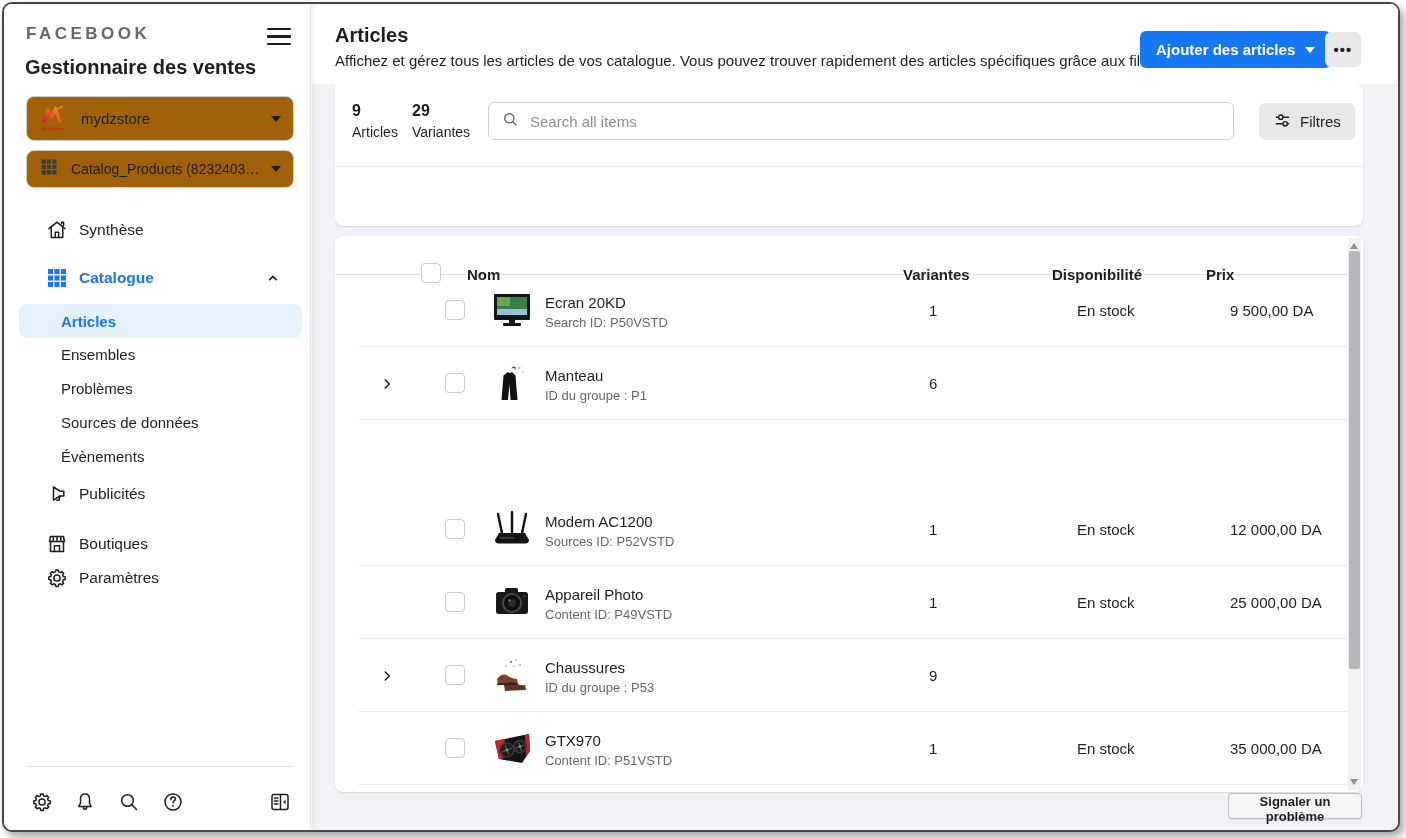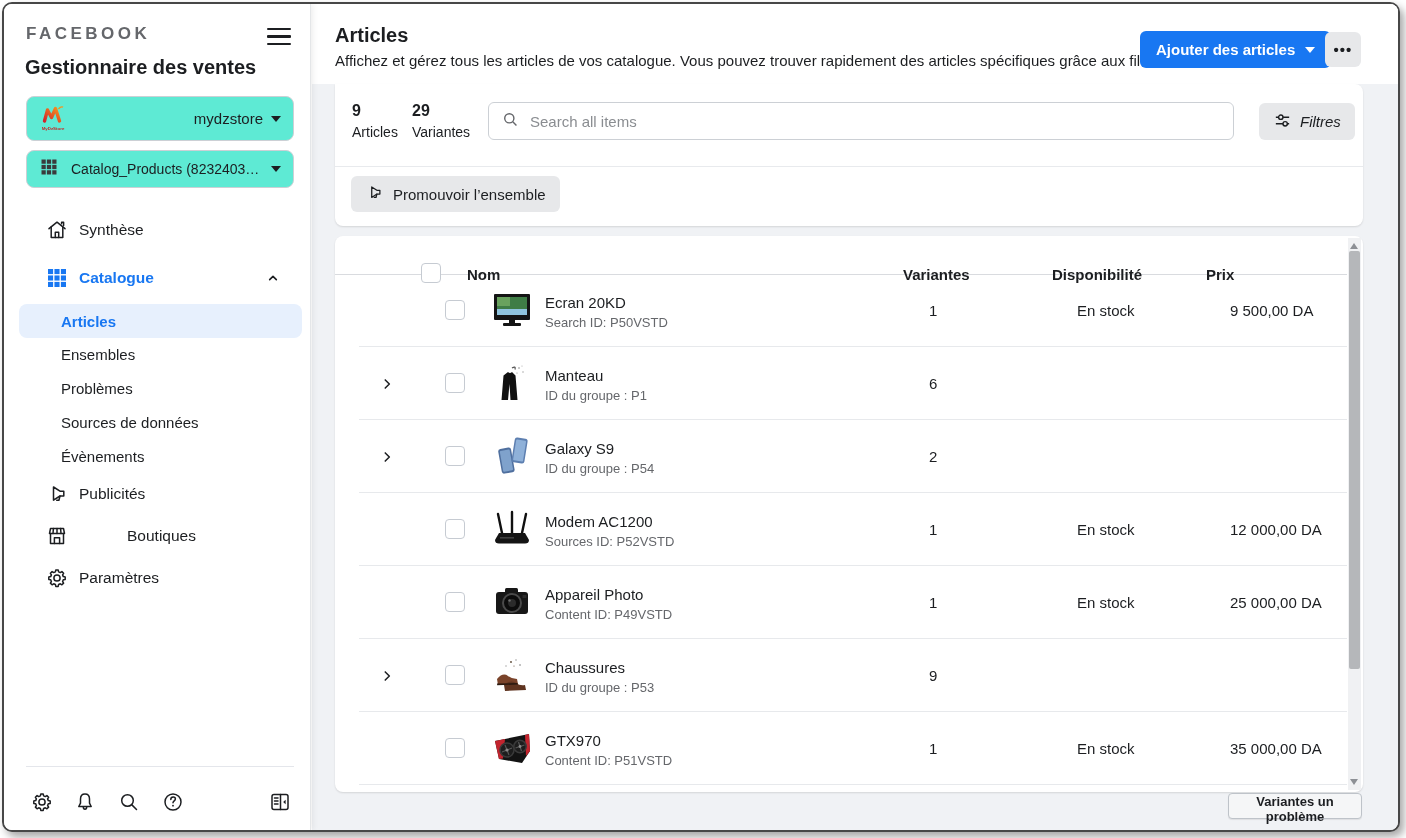--- a/index.html
+++ b/index.html
@@ -3,28 +3,28 @@
 <meta charset="utf-8">
 <style>
   * { margin:0; padding:0; box-sizing:border-box; }
   html,body { width:1406px; height:838px; background:#fff; overflow:hidden;
     font-family:"Liberation Sans", sans-serif; color:#1c1e21; }
   .window { position:absolute; left:2px; top:2px; width:1398px; height:830px;
     border:2px solid #474747; border-radius:10px; overflow:hidden; background:#fff;
     box-shadow:4px 5px 9px rgba(0,0,0,.35); }
   
   .sidebar { position:absolute; left:0; top:0; bottom:0; width:307px; background:#fff;
-    border-right:1px solid #e4e6e8; box-shadow:2px 0 6px rgba(0,0,0,.07); z-index:5;text-align:right; }
+    border-right:1px solid #e4e6e8; box-shadow:2px 0 6px rgba(0,0,0,.07); z-index:5; }
   .fb-logo { position:absolute; left:22px; top:20px; font-size:17px; font-weight:600;
     letter-spacing:3.5px; color:#65676b; }
   .hamburger { position:absolute; left:263px; top:24px; width:24px; height:18px; cursor:pointer; }
   .hamburger span { display:block; height:2.4px; background:#1c1e21; margin-bottom:5px; border-radius:1px; }
   .sm-title { position:absolute; left:21px; top:52px; font-size:20px; font-weight:700; }
   .selector { position:absolute; left:22px; width:268px; border:1px solid #ccd0d5; border-radius:8px;
-    background:#5eead4; display:flex; align-items:center; padding:0 12px; cursor:pointer; }
+    background:#a16207; display:flex; align-items:center; padding:0 12px; cursor:pointer; }
   .selector.store { top:92px; height:45px; }
   .selector.catalog { top:146px; height:38px; }
   .selector .lbl { margin-left:12px; font-size:15px; white-space:nowrap; overflow:hidden;
     text-overflow:ellipsis; flex:1; }
   .selector.catalog .lbl { font-size:14px; }
   .caret-down { width:0; height:0; border-left:5px solid transparent; border-right:5px solid transparent;
     border-top:6px solid #1c1e21; margin-left:8px; flex:none; }
   .menu { position:absolute; left:0; top:200px; right:0; }
   .menu-item { position:absolute; left:0; width:307px; height:44px; display:flex; align-items:center;
     padding-left:41px; cursor:pointer; font-size:15.5px; }
@@ -55,21 +55,21 @@
   .stat .v { font-size:16px; font-weight:700; }
   .stat .l { font-size:14px; margin-top:4px; }
   .stat.s1 { left:17px; } .stat.s2 { left:77px; }
   .search-box { position:absolute; left:153px; top:18px; width:746px; height:38px; border:1px solid #ccd0d5;
     border-radius:6px; display:flex; align-items:center; padding:0 12px; background:#fff; }
   .search-box input { border:none; outline:none; flex:1; font-size:15px; margin-left:10px;
     font-family:inherit; color:#1c1e21; background:transparent; }
   .search-box input::placeholder { color:#8a8d91; }
   .btn-filters { position:absolute; left:924px; top:19px; height:37px; padding:0 14px; background:#e7e8ea;
     border:none; border-radius:6px; font-size:15px; color:#1c1e21; cursor:pointer; display:flex;
-    align-items:center; gap:8px; font-family:inherit;font-style:italic; }
+    align-items:center; gap:8px; font-family:inherit; }
   .toolbar-divider { position:absolute; left:0; right:0; top:82px; height:1px; background:#e8eaed; }
   .btn-promote { position:absolute; left:16px; top:92px; height:36px; padding:0 14px; background:#e7e8ea;
     border:none; border-radius:6px; font-size:15px; color:#1c1e21; cursor:pointer; display:flex;
     align-items:center; gap:9px; font-family:inherit; }
   .table-card { left:23px; top:232px; width:1028px; height:556px; }
   .thead { position:absolute; left:0; right:16px; top:0; height:20px; border-bottom:1px solid #d9dbdf;margin-top:19px; }
   .th { position:absolute; top:11px; font-size:15px; font-weight:700; }
   .checkbox { width:20px; height:20px; border:1px solid #c6cbd2; border-radius:4px; background:#fff; cursor:pointer; }
   .thead .checkbox { position:absolute; left:86px; top:8px; }
   .rows { position:absolute; left:0; top:38px; right:16px; bottom:0; overflow:hidden; }
@@ -171,21 +171,21 @@
         </div>
         <div class="menu-item" style="top: 268px;">
           <span class="mi-icon"><svg width="24" height="24" viewBox="0 0 24 24" fill="none" stroke="#1c1e21" stroke-width="1.5" stroke-linecap="round" stroke-linejoin="round">
               <g transform="scale(-1 1) translate(-24 0)">
                 <path d="M15.5 5 L9 9.2 H5.2 V14 H9 L15.5 18.2 Z"></path>
                 <path d="M9 14 L10.1 18.3 H12.3"></path>
               </g>
             </svg></span>
           <span>Publicités</span>
         </div>
-        <div class="menu-item" style="top: 310px; gap: 48px;">
+        <div class="menu-item" style="top: 318px;">
           <span class="mi-icon"><svg width="24" height="24" viewBox="0 0 24 24" fill="none" stroke="#1c1e21" stroke-width="1.5" stroke-linecap="round" stroke-linejoin="round">
               <path d="M4.5 9.5 L5.5 4.5 H18.5 L19.5 9.5 H4.5 Z"></path>
               <path d="M8.4 4.5 L8 9.5 M12 4.5 V9.5 M15.6 4.5 L16 9.5"></path>
               <path d="M5.5 9.5 V19.5 H18.5 V9.5"></path>
               <path d="M9.4 19.5 V13.8 H14.6 V19.5"></path>
             </svg></span>
           <span>Boutiques</span>
         </div>
         <div class="menu-item" style="top: 352px;">
           <span class="mi-icon"><svg width="24" height="24" viewBox="0 0 24 24" fill="none" stroke="#1c1e21" stroke-width="1.5" stroke-linecap="round" stroke-linejoin="round">
@@ -271,29 +271,20 @@
       <button class="btn-filters">
         <span id="filters-glyph"><svg width="19" height="19" viewBox="0 0 20 20" fill="none" stroke="#1c1e21" stroke-width="1.5">
               <line x1="3" y1="6.5" x2="17" y2="6.5"></line>
               <circle cx="8.2" cy="6.5" r="2.3" fill="#e7e8ea"></circle>
               <line x1="3" y1="13.5" x2="17" y2="13.5"></line>
               <circle cx="12.8" cy="13.5" r="2.3" fill="#e7e8ea"></circle>
             </svg></span>
         <span>Filtres</span>
       </button>
       <div class="toolbar-divider"></div>
-      <button class="btn-promote">
-        <span id="promote-glyph"><svg width="19" height="19" viewBox="0 0 24 24" fill="none" stroke="#1c1e21" stroke-width="1.6" stroke-linecap="round" stroke-linejoin="round">
-              <g transform="scale(-1 1) translate(-24 0)">
-                <path d="M15.5 5 L9 9.2 H5.2 V14 H9 L15.5 18.2 Z"></path>
-                <path d="M9 14 L10.1 18.3 H12.3"></path>
-              </g>
-            </svg></span>
-        <span>Promouvoir l’ensemble</span>
-      </button>
     </div>
 
     <div class="card table-card">
       <div class="thead">
         <div class="checkbox"></div>
         <div class="th" style="left:132px">Nom</div>
         <div class="th" style="left:568px">Variantes</div>
         <div class="th" style="left:717px">Disponibilité</div>
         <div class="th" style="left:871px">Prix</div>
       </div>
@@ -323,39 +314,20 @@
                 <path d="M23 8 q4 -2.5 3 1.5" fill="none" stroke="#555" stroke-width="1.3"></path>
                 <circle cx="30" cy="8" r="0.8" fill="#8a8a8a"></circle>
                 <circle cx="34" cy="12" r="0.7" fill="#9a9a9a"></circle>
                 <circle cx="28" cy="13" r="0.6" fill="#8a8a8a"></circle>
                 <circle cx="33" cy="6" r="0.6" fill="#aaa"></circle>
                 <path d="M19 12 L14.5 15.5 L12.5 40 L19 40 L20.5 24 L21.5 40 L28.5 40 L26.5 15.5 L23 12 Q21 14.2 19 12 Z" fill="#101010"></path>
               </svg></span>
             <div class="nm">Manteau</div>
             <div class="sb">ID du groupe : P1</div>
             <div class="cell c-var">6</div>
-          </div>
-          <div class="trow" style="top: 146px;">
-            <span class="expand"><svg width="14" height="16" viewBox="0 0 24 24" fill="none" stroke="#1c1e21" stroke-width="2.6" stroke-linecap="round" stroke-linejoin="round">
-                <path d="M9 5 L16 12 L9 19"></path>
-              </svg></span>
-            <div class="checkbox"></div>
-            <span class="thumb"><svg width="46" height="46" viewBox="0 0 46 46">
-                <g transform="rotate(-10 18 28)">
-                  <rect x="11" y="15" width="13" height="25" rx="2.5" fill="#4f6f9e"></rect>
-                  <rect x="12.5" y="17" width="10" height="21" rx="1" fill="#7fa2cc"></rect>
-                </g>
-                <g transform="rotate(9 30 18)">
-                  <rect x="24" y="5" width="13" height="25" rx="2.5" fill="#5d7fb0"></rect>
-                  <rect x="25.5" y="7" width="10" height="21" rx="1" fill="#8fb1d9"></rect>
-                </g>
-              </svg></span>
-            <div class="nm">Galaxy S9</div>
-            <div class="sb">ID du groupe : P54</div>
-            <div class="cell c-var">2</div>
           </div>
           <div class="trow" style="top: 219px;">
             <div class="checkbox"></div>
             <span class="thumb"><svg width="46" height="46" viewBox="0 0 46 46">
                 <line x1="13" y1="27" x2="9" y2="8" stroke="#101010" stroke-width="2.4" stroke-linecap="round"></line>
                 <line x1="23" y1="27" x2="23" y2="6" stroke="#101010" stroke-width="2.4" stroke-linecap="round"></line>
                 <line x1="33" y1="27" x2="37" y2="8" stroke="#101010" stroke-width="2.4" stroke-linecap="round"></line>
                 <path d="M6 34 L10 27 H36 L40 34 Q40 37.5 36 37.5 H10 Q6 37.5 6 34 Z" fill="#141414"></path>
                 <rect x="11" y="31" width="14" height="1.6" fill="#3f3f3f"></rect>
               </svg></span>
@@ -419,15 +391,15 @@
             <div class="cell c-pr">35 000,00 DA</div>
           </div>
         </div>
       <div class="vscroll">
         <div class="sb-arrow sb-up"></div>
         <div class="vthumb"></div>
         <div class="sb-arrow sb-dn"></div>
       </div>
     </div>
 
-    <button class="btn-report">Variantes un problème</button>
+    <button class="btn-report">Signaler un problème</button>
   </div>
 </div>
 
 </body></html>

